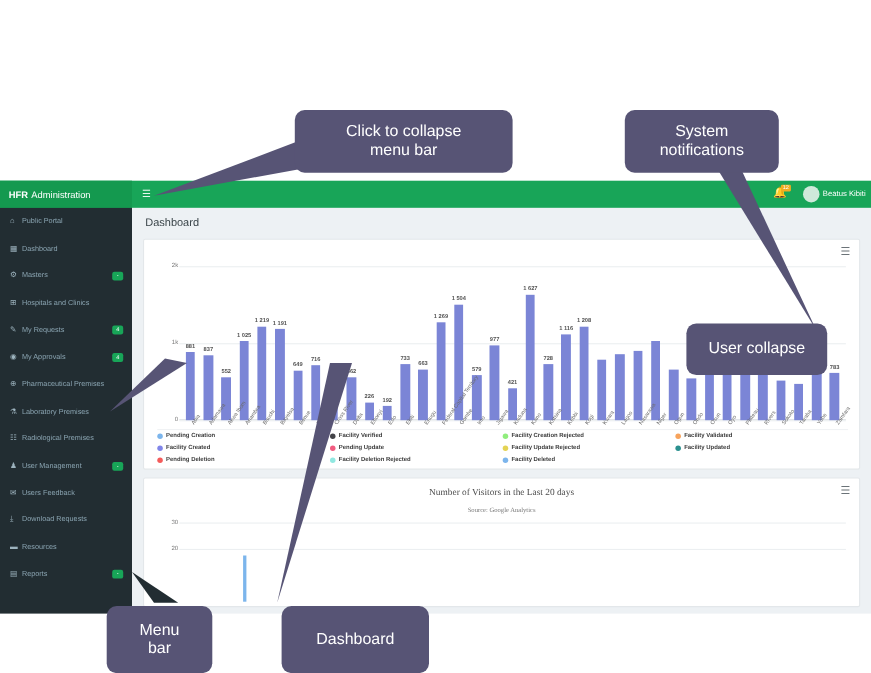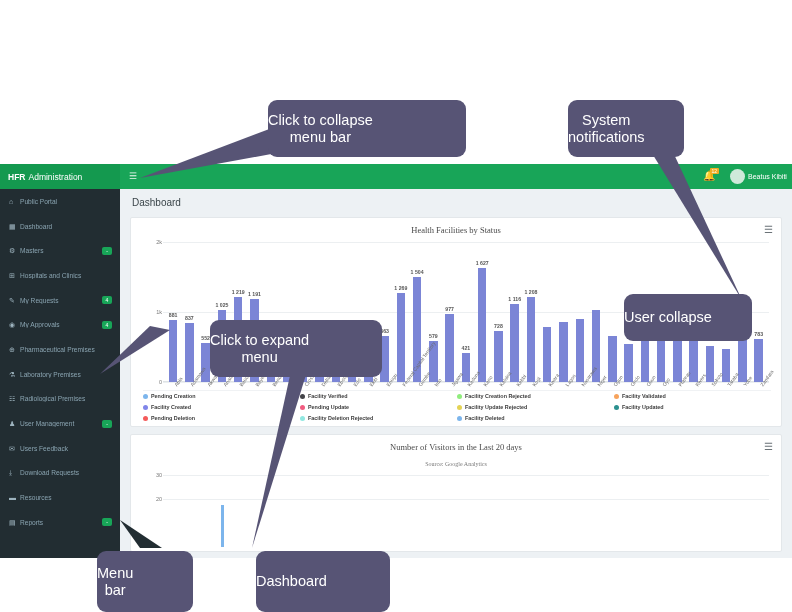--- a/index.html
+++ b/index.html
@@ -158,30 +158,30 @@
 
   
   .plot-2 { left: 18px; top: 40px; width: 620px; height: 72px; }
   .spike { position: absolute; bottom: 0; }
 
   
   .callout {
     position: absolute;
     background: #575475; color: #ffffff;
     border-radius: 9px;
-    display: flex; align-items: center; 
+    display: flex; align-items: center; justify-content: center;
     text-align: center; line-height: 1.15;
     font-size: 14.5px;
     z-index: 40;
   }
   .tail { position: absolute; z-index: 39; }
   .tail svg { display: block; overflow: visible; }
 
   #co-collapse { left: 268px; top: 100px; width: 198px; height: 57px; }
-  #co-system   { left: 568px; top: 100px; width: 116px; height: 57px; }
+  #co-system   { left: 568px; top: 100px; width: 140px; height: 57px; }
   #co-expand   { left: 210px; top: 320px; width: 172px; height: 57px; }
   #co-user     { left: 624px; top: 294px; width: 128px; height: 47px; }
   #co-menubar  { left: 97px;  top: 551px; width: 96px;  height: 61px; }
   #co-dash     { left: 256px; top: 551px; width: 134px; height: 61px; }
 </style>
 </head>
 <body>
 
 <div id="stage">
 
@@ -265,21 +265,20 @@
           <span class="nav-label">Reports</span>
           <span class="nav-badge">-</span>
         </div>
       </div>
 
     <div class="content">
       <div class="page-title">Dashboard</div>
 
       <div class="card card-1">
         <div class="card-menu">☰</div>
-        <div class="chart-title">Health Facilities by Status</div>
         <div class="plot plot-1" id="plot1">
           <div class="axis-line"></div>
         <div class="gridline" style="top: 140px;"></div>
             <div class="ytick" style="top: 140px;">0</div>
             <div class="gridline" style="top: 70px;"></div>
             <div class="ytick" style="top: 70px;">1k</div>
             <div class="gridline" style="top: 0px;"></div>
             <div class="ytick" style="top: 0px;">2k</div>
             <div class="bars">
               <div class="bar-slot">
@@ -608,26 +607,20 @@
   <div class="callout" id="co-collapse">
     <span>
         <div>Click to collapse</div>
         <div>menu bar</div>
       </span>
   </div>
   <div class="callout" id="co-system">
     <span>
         <div>System</div>
         <div>notifications</div>
-      </span>
-  </div>
-  <div class="callout" id="co-expand">
-    <span>
-        <div>Click to expand</div>
-        <div>menu</div>
       </span>
   </div>
   <div class="callout" id="co-user">
     <span>
         <div>User collapse</div>
       </span>
   </div>
   <div class="callout" id="co-menubar">
     <span>
         <div>Menu</div>

